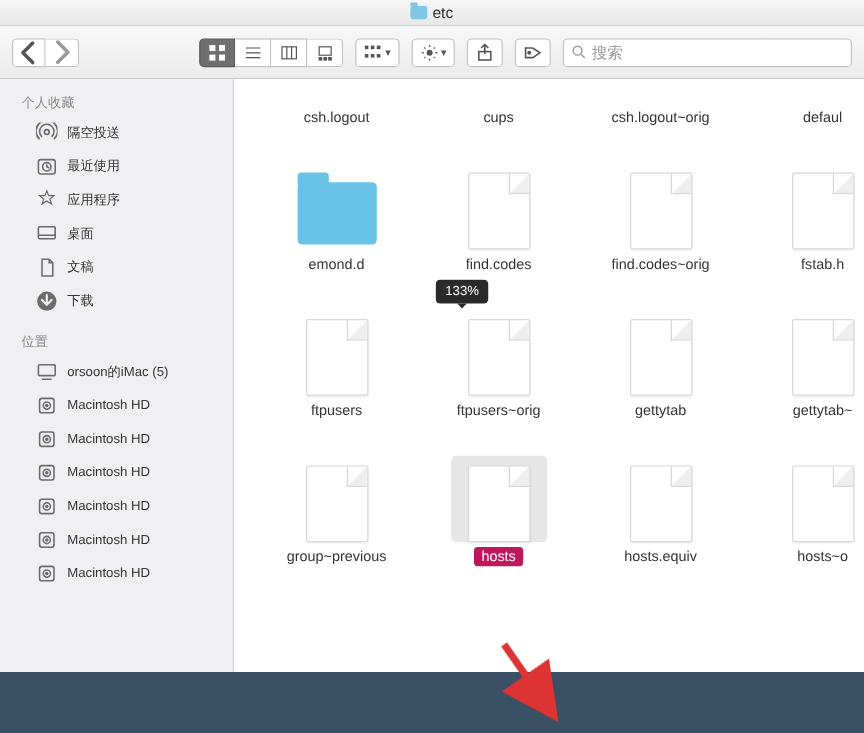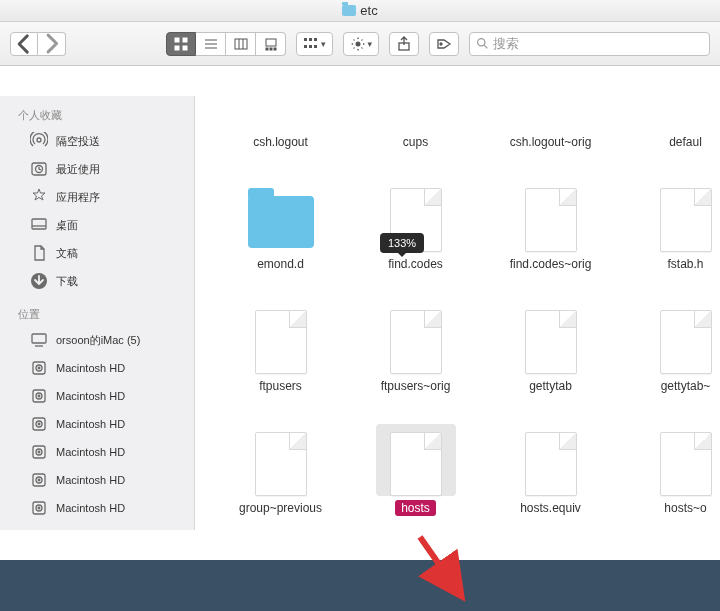--- a/index.html
+++ b/index.html
@@ -26,41 +26,41 @@
     .seg-btn.active { background: #6f6f6f; border-color: #5a5a5a; }
     .seg-btn svg { width: 16px; height: 16px; }
     .seg-btn.active svg { stroke: #fff; fill: #fff; }
     
     .tb-btn { height: 24px; padding: 0 6px; background: #fff; border: 1px solid #c2c2c2; border-radius: 4px; display: flex; align-items: center; justify-content: center; gap: 2px; }
     .tb-btn svg { width: 16px; height: 16px; }
     .chev { font-size: 9px; color: #555; }
     
     .search-box { flex: 1; height: 24px; background: #fff; border: 1px solid #c2c2c2; border-radius: 4px; display: flex; align-items: center; padding: 0 6px; gap: 4px; color: #999; font-size: 13px; min-width: 80px; }
     
-    .body { flex: 1; display: flex; overflow: hidden; align-items: center; }
+    .body { flex: 1; display: flex; overflow: hidden; }
     
     .sidebar { width: 195px; background: #f0f0f2; border-right: 1px solid #d6d6d6; padding: 8px 0; overflow-y: auto; }
     .sb-header { font-size: 11px; color: #888; padding: 4px 18px; font-weight: 500; }
     .sb-item { display: flex; align-items: center; gap: 8px; padding: 3px 18px; font-size: 11px; color: #333; line-height: 22px; margin-left: 12px; }
     .sb-icon { width: 18px; height: 18px; display: flex; align-items: center; justify-content: center; flex-shrink: 0; }
     .sb-icon svg { width: 18px; height: 18px; }
     
     .content { flex: 1; background: #fff; padding: 10px 0 0 0; overflow: auto; position: relative; }
     .grid { display: grid; grid-template-columns: repeat(4, 135px); gap: 30px 0; justify-content: start; padding-left: 18px; }
     .item { display: flex; flex-direction: column; align-items: center; gap: 4px; width: 135px; }
     .item-icon-wrap { width: 80px; height: 72px; display: flex; align-items: flex-end; justify-content: center; }
     .item-icon-wrap.sel { background: #e6e6e6; border-radius: 4px; }
     .file-icon { width: 52px; height: 64px; background: #fff; border: 1px solid #d8d8d8; border-radius: 2px; position: relative; box-shadow: 0 1px 1px rgba(0,0,0,0.05); }
     .file-icon::after { content: ""; position: absolute; top: 0; right: 0; width: 16px; height: 16px; background: linear-gradient(135deg, transparent 50%, #eee 50%); border-left: 1px solid #d8d8d8; border-bottom: 1px solid #d8d8d8; }
     .folder-icon { width: 66px; height: 52px; background: #69c3e8; border-radius: 4px; position: relative; margin-bottom: 4px; }
     .folder-icon::before { content: ""; position: absolute; top: -8px; left: 0; width: 26px; height: 10px; background: #69c3e8; border-radius: 3px 3px 0 0; }
     .item-label { font-size: 12px; color: #333; text-align: center; padding: 1px 6px; border-radius: 3px; white-space: nowrap; }
     .item-label.sel { background: #be185d; color: #fff; }
     
-    .zoom-badge { position: absolute; left: 380px; top: 233px; background: #2a2a2a; color: #fff; font-size: 11px; padding: 4px 8px; border-radius: 4px; z-index: 10; }
+    .zoom-badge { position: absolute; left: 363px; top: 233px; background: #2a2a2a; color: #fff; font-size: 11px; padding: 4px 8px; border-radius: 4px; z-index: 10; }
     .zoom-badge::after { content: ""; position: absolute; top: 100%; left: 50%; margin-left: -4px; border: 4px solid transparent; border-top-color: #2a2a2a; }
     
     .arrow-overlay { position: absolute; left: 410px; top: 532px; width: 60px; height: 70px; z-index: 20; }
     
     .row-notop .item-icon-wrap { height: 10px; }
   </style>
 </head>
 <body>
 
 <div class="finder">

